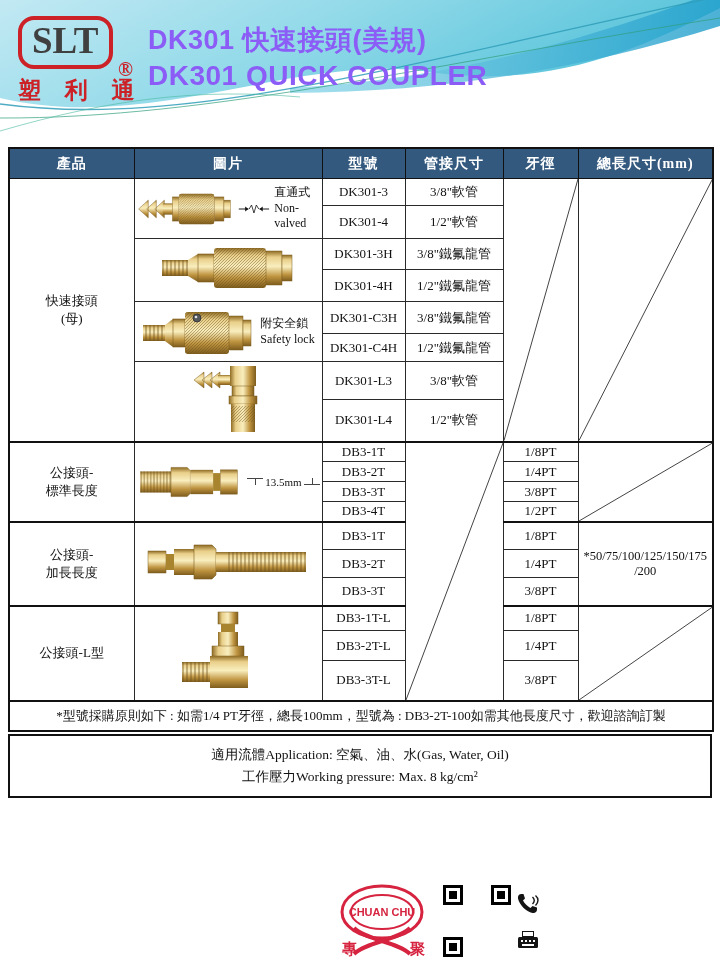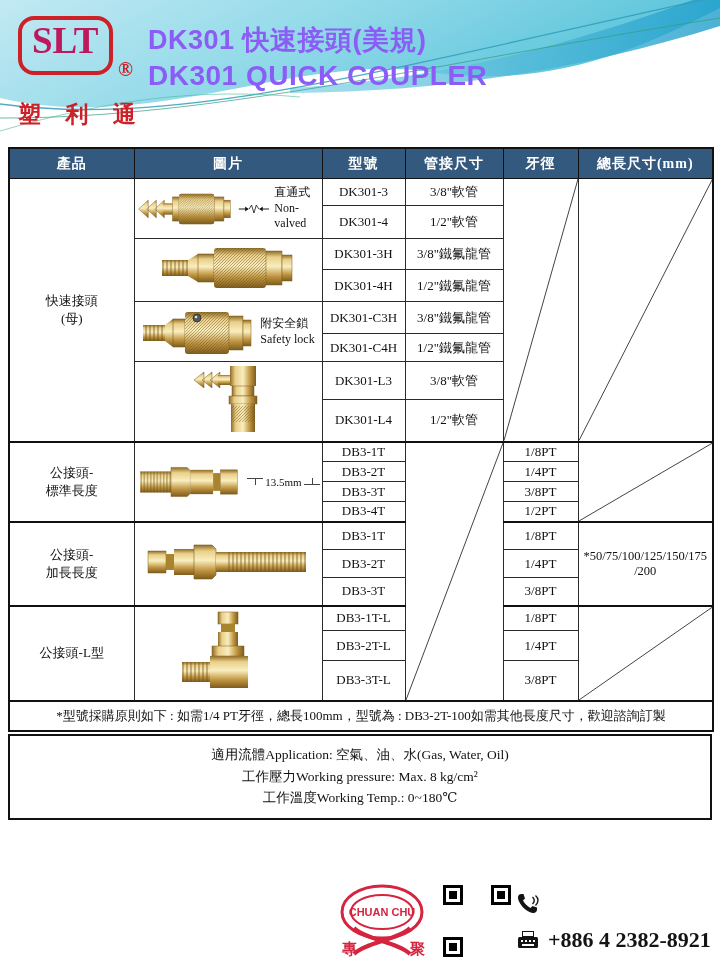--- a/index.html
+++ b/index.html
@@ -2,25 +2,25 @@
 <html><head>
 <meta charset="utf-8">
 <style>
   html,body{margin:0;padding:0;background:#e8e8e8;}
   .page{position:relative;width:720px;height:960px;background:#ffffff;overflow:hidden;
         font-family:"Liberation Serif","DejaVu Serif",serif;color:#111;}
   
   .banner{position:absolute;left:0;top:0;width:720px;height:132px;}
   .banner svg{position:absolute;inset:0;}
   .logo{position:absolute;left:18px;top:16px;width:128px;}
-  .logo-box{display:inline-block;border:4px solid #cc2127;border-radius:16px;padding:0 10px 8px 10px;
-            color:#be185d;font-weight:bold;font-size:37px;line-height:1.15;font-family:"Liberation Serif",serif;background:transparent;}
+  .logo-box{display:inline-block;border:4px solid #cc2127;border-radius:16px;padding:0 10px 2px 10px;
+            color:#404040;font-weight:bold;font-size:37px;line-height:1.15;font-family:"Liberation Serif",serif;background:transparent;}
   .logo-reg{position:absolute;left:100px;top:42px;color:#cc2127;font-size:20px;font-weight:bold;}
-  .logo-sub{margin-top:24px;color:#cc2127;font-size:23px;font-weight:bold;letter-spacing:9px;white-space:nowrap;
-            font-family:Liberation Sans, sans-serif;}
+  .logo-sub{margin-top:6px;color:#cc2127;font-size:23px;font-weight:bold;letter-spacing:9px;white-space:nowrap;
+            font-family:Liberation Serif, serif;}
   .titles{position:absolute;left:148px;top:22px;font-family:"Liberation Sans","DejaVu Sans",sans-serif;color:#8b5cf6;}
   .title-zh{font-size:27px;font-weight:bold;letter-spacing:0.5px;}
   .title-en{font-size:28px;font-weight:bold;letter-spacing:0.5px;margin-top:2px;text-align:center;}
   
   table.catalog{position:absolute;left:8px;top:147px;width:704px;border-collapse:collapse;table-layout:fixed;
                 border:2px solid #111;background:#fff;}
   .catalog th{background:#33597f;color:#fff;border:1px solid #111;font-size:14px;font-weight:bold;
               height:29px;padding:0;letter-spacing:1px;}
   .catalog td{border:1px solid #2a2a2a;text-align:center;vertical-align:middle;font-size:13px;padding:0 2px;}
   .secrow td{border-top:2px solid #111;}
@@ -355,21 +355,20 @@
 
       <tr class="secrow">
         <td colspan="6" class="note-cell">*型號採購原則如下 : 如需1/4 PT牙徑，總長100mm，型號為 : DB3-2T-100如需其他長度尺寸，歡迎諮詢訂製</td>
       </tr>
     </tbody>
   </table>
 
   <div class="specbox">
     <div>適用流體Application: 空氣、油、水(Gas, Water, Oil)</div>
     <div>工作壓力Working pressure: Max. 8 kg/cm²</div>
-    <div>工作溫度Working Temp.: 0~180℃</div>
   </div>
 
   <svg class="cc-logo" viewBox="0 0 96 76">
     <ellipse cx="48" cy="30" rx="40" ry="26" fill="none" stroke="#d6233f" stroke-width="3"></ellipse>
     <ellipse cx="48" cy="30" rx="31" ry="17" fill="none" stroke="#d6233f" stroke-width="2"></ellipse>
     <text x="48" y="34" text-anchor="middle" font-size="11" font-weight="bold" fill="#d6233f" font-family="Liberation Sans, sans-serif">CHUAN CHU</text>
     <path d="M20 46 C32 58 64 60 76 72" stroke="#d6233f" stroke-width="4" fill="none"></path>
     <path d="M76 46 C64 58 32 60 20 72" stroke="#d6233f" stroke-width="4" fill="none"></path>
     <text x="8" y="72" font-size="15" font-weight="bold" fill="#d6233f" font-family="Liberation Sans, sans-serif">專</text>
     <text x="76" y="72" font-size="15" font-weight="bold" fill="#d6233f" font-family="Liberation Sans, sans-serif">聚</text>
@@ -392,17 +391,16 @@
       <svg class="cicon" width="24" height="24" viewBox="0 0 24 24">
         <rect x="2" y="9" width="20" height="11" rx="1.5" fill="#141414"></rect>
         <rect x="6" y="3" width="12" height="6" fill="#141414"></rect>
         <rect x="7" y="4" width="10" height="4" fill="#ffffff"></rect>
         <rect x="5" y="12" width="2" height="2" fill="#fff"></rect>
           <rect x="9" y="12" width="2" height="2" fill="#fff"></rect>
         <rect x="13" y="12" width="2" height="2" fill="#fff"></rect>
           <rect x="17" y="12" width="2" height="2" fill="#fff"></rect>
         <rect x="6" y="16" width="12" height="2" fill="#fff"></rect>
       </svg>
-      <span>+886 4 2382-8921</span>
     </div>
   </div>
 
 </div>
 
 </body></html>

